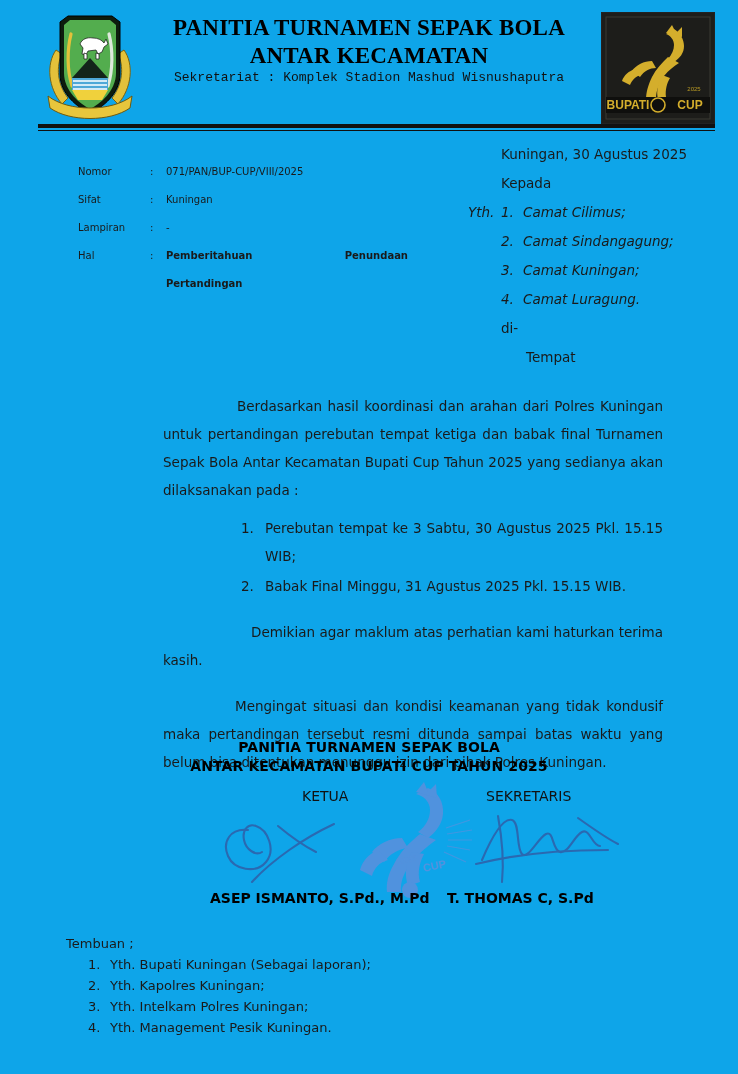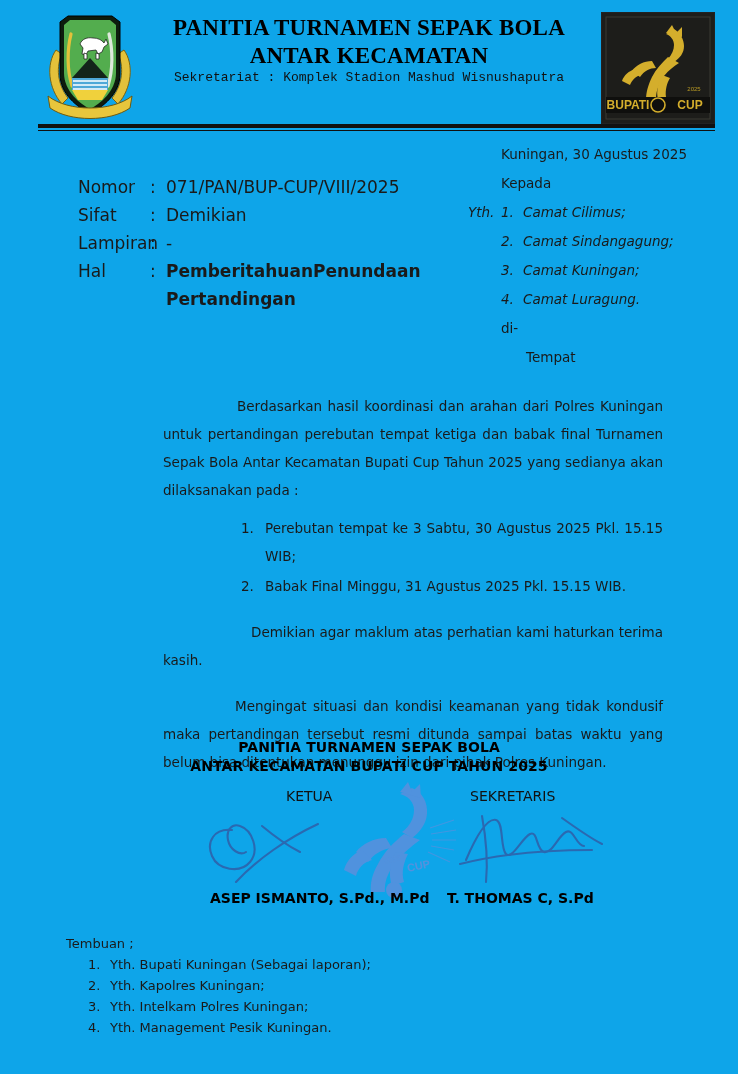--- a/index.html
+++ b/index.html
@@ -98,23 +98,23 @@
   
   .ref-area {
     position: absolute;
     left: 0;
     top: 140px;
     width: 738px;
   }
   .ref-left {
     position: absolute;
     left: 78px;
-    top: 33px;
+    top: 18px;
     width: 330px;
-    font-size: 17px;
+    font-size: 10px;
     line-height: 28px;
   }
   .ref-row {
     display: flex;
     align-items: flex-start;
   }
   .ref-label {
     width: 72px;
     flex: none;
   }
@@ -238,20 +238,21 @@
     font-size: 14px;
     font-weight: bold;
     line-height: 19px;
     letter-spacing: 0.1px;
     color: #000;
   }
   .sign-cols {
     position: relative;
     margin-top: 12px;
     height: 100px;
+    margin-left: 16px;
   }
   .sign-role {
     position: absolute;
     font-size: 14px;
     color: #111;
     top: 0;
   }
   .sign-role.ketua { left: 286px; }
   .sign-role.sekretaris { left: 470px; }
   .stamp {
@@ -382,21 +383,21 @@
 
     <div class="ref-left">
       <div class="ref-row">
         <span class="ref-label">Nomor</span>
         <span class="ref-colon">:</span>
         <span class="ref-value">071/PAN/BUP-CUP/VIII/2025</span>
       </div>
       <div class="ref-row">
         <span class="ref-label">Sifat</span>
         <span class="ref-colon">:</span>
-        <span class="ref-value">Demikian</span>
+        <span class="ref-value">Kuningan</span>
       </div>
       <div class="ref-row">
         <span class="ref-label">Lampiran</span>
         <span class="ref-colon">:</span>
         <span class="ref-value">-</span>
       </div>
       <div class="ref-row">
         <span class="ref-label">Hal</span>
         <span class="ref-colon">:</span>
         <span class="ref-value bold">

